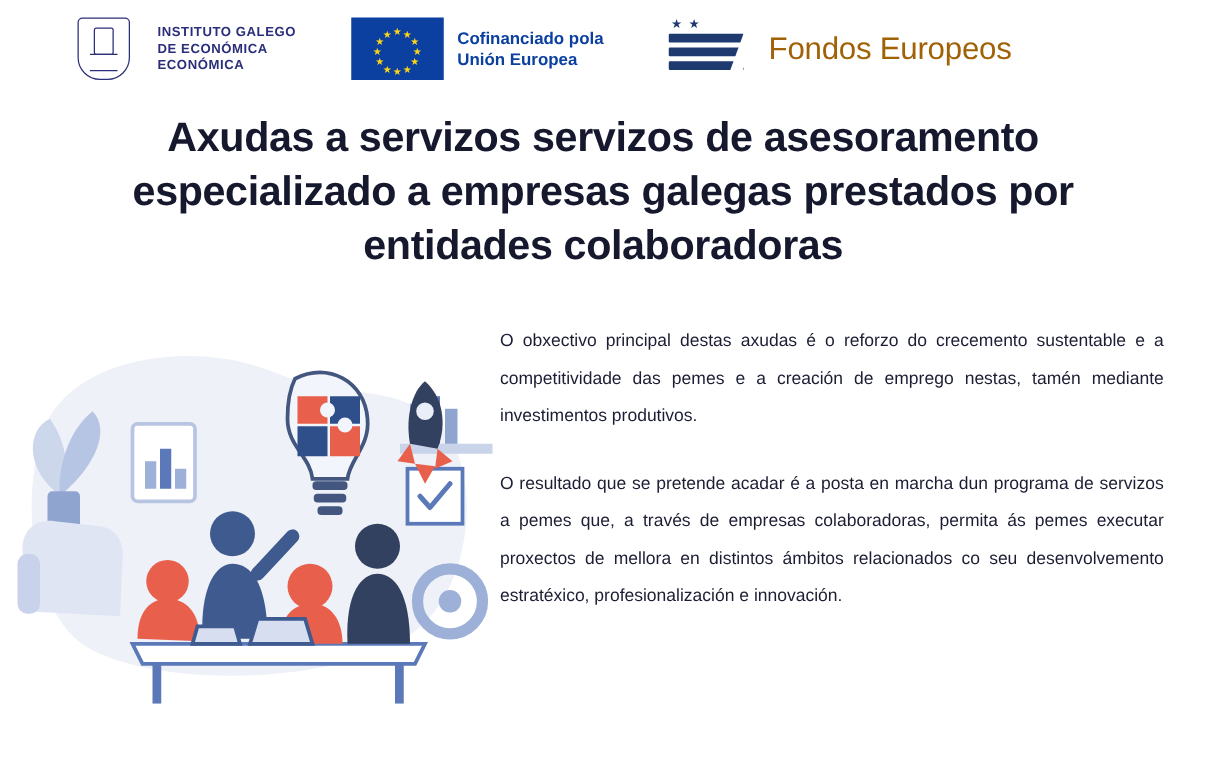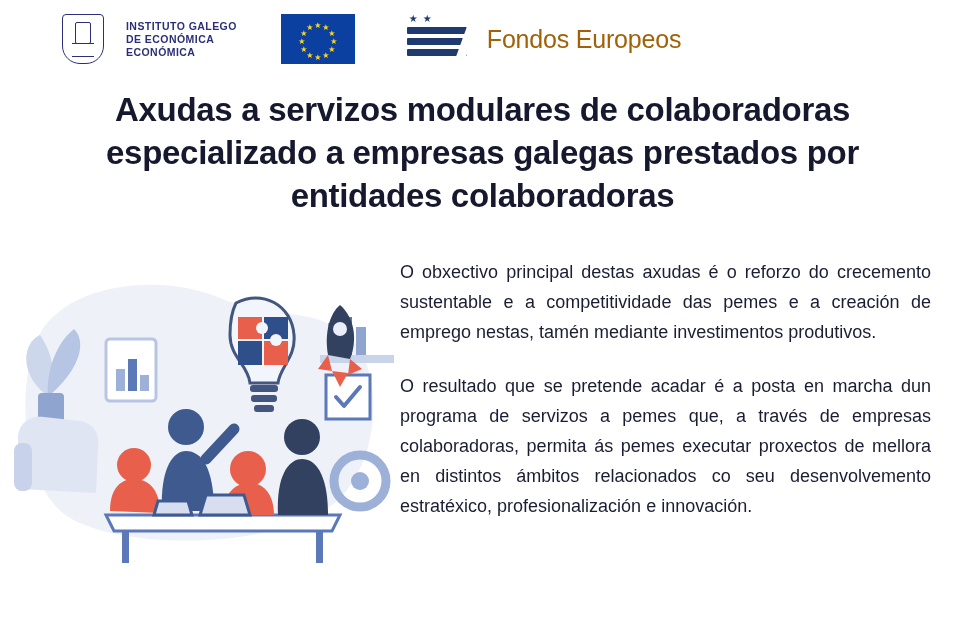--- a/index.html
+++ b/index.html
@@ -174,21 +174,21 @@
     height: 320px;
     flex: 0 0 390px;
     position: relative;
   }
   .text-col {
     flex: 1 1 auto;
     padding-top: 14px;
     padding-right: 8px;
   }
   .para {
-    font-size: 18px;
+    font-size: 14px;
     line-height: 30px;
     text-align: justify;
     color: #1b1d33;
     margin: 0 0 24px 0;
   }
   .para:last-child { margin-bottom: 16px; }
 </style>
 </head>
 <body>
 
@@ -211,36 +211,40 @@
       <span class="eu-star" style="left:53px;top:28px;">★</span>
       <span class="eu-star" style="left:51px;top:36px;">★</span>
       <span class="eu-star" style="left:45px;top:42px;">★</span>
       <span class="eu-star" style="left:37px;top:44px;">★</span>
       <span class="eu-star" style="left:29px;top:42px;">★</span>
       <span class="eu-star" style="left:23px;top:36px;">★</span>
       <span class="eu-star" style="left:21px;top:28px;">★</span>
       <span class="eu-star" style="left:23px;top:20px;">★</span>
       <span class="eu-star" style="left:29px;top:14px;">★</span>
     </div>
+    <div class="eu-text">
+      <span>Cofinanciado pola</span><br>
+      <span>Unión Europea</span>
+    </div>
   </div>
 
   <div class="fe-logo">
     <div class="fe-mark">
       <span class="fe-stars">★★</span>
       <span class="fe-bar" style="top:14px;width:60px;"></span>
       <span class="fe-bar" style="top:25px;width:60px;"></span>
       <span class="fe-bar" style="top:36px;width:60px;"></span>
       <span class="fe-slash"></span>
     </div>
     <div class="fe-text">Fondos Europeos</div>
   </div>
 
 </div>
 
-<h1 class="title">Axudas a servizos modulares de colaboradoras especializado a empresas galegas prestados por entidades colaboradoras</h1>
+<h1 class="title">Axudas a servizos servizos de asesoramento especializado a empresas galegas prestados por entidades colaboradoras</h1>
 
 <div class="content">
 
   <div class="illustration">
     <svg viewBox="0 0 390 320" width="390" height="320" aria-hidden="true">
 
       <path d="M30 90 C 60 40, 150 30, 210 55 C 270 80, 300 60, 340 95 C 375 128, 370 215, 330 255 C 280 305, 120 310, 60 275 C 10 245, 5 140, 30 90 Z" fill="#eef1f8"></path>
 
       <path d="M34 150 C 10 130, 12 100, 30 92 C 44 112, 46 136, 40 152 Z" fill="#cdd7ec"></path>
       <path d="M40 152 C 68 128, 78 100, 64 86 C 44 102, 36 132, 38 154 Z" fill="#b7c5e4"></path>

